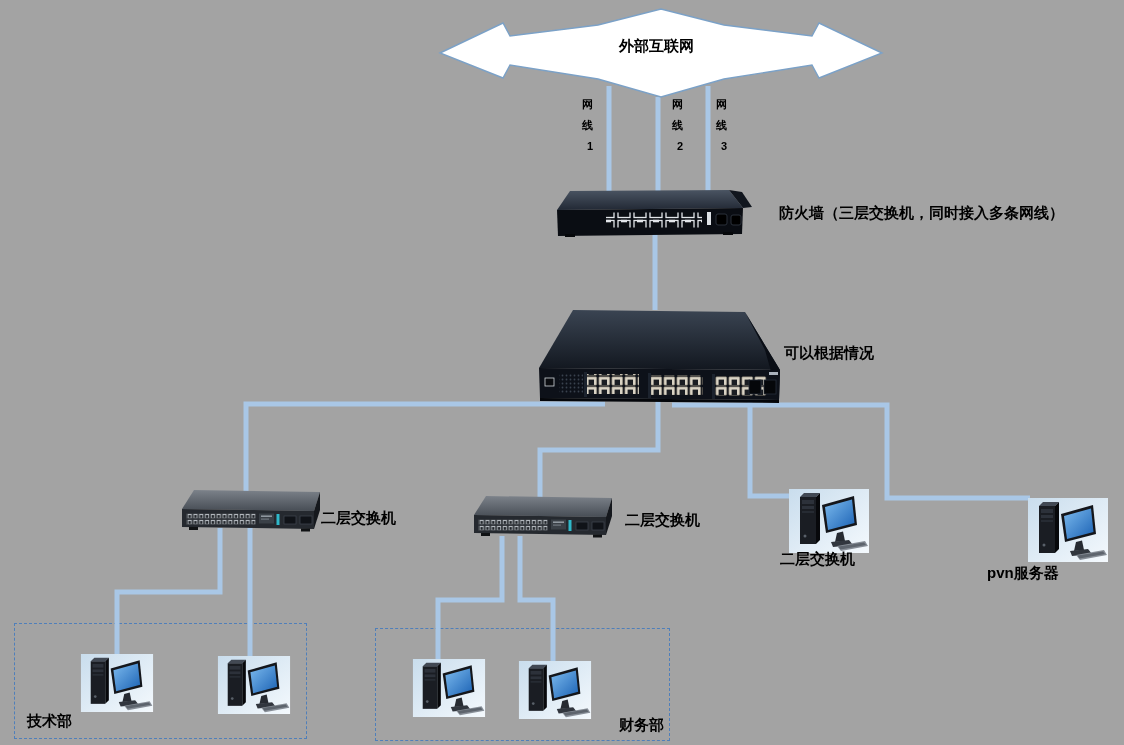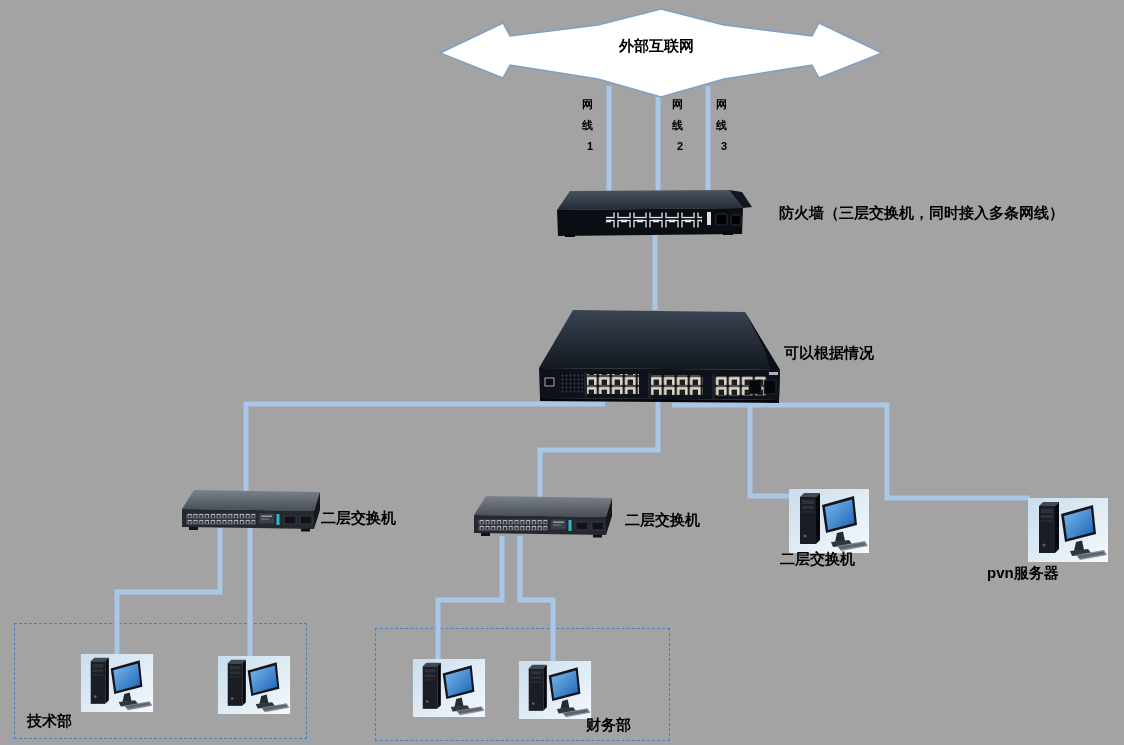--- a/index.html
+++ b/index.html
@@ -191,15 +191,15 @@
 
   <div class="lbl" style="left:784px;top:344px">可以根据情况</div>
 
   <div class="lbl" style="left:321px;top:509px">二层交换机</div>
   <div class="lbl" style="left:625px;top:511px">二层交换机</div>
 
   <div class="lbl" style="left:780px;top:550px">二层交换机</div>
   <div class="lbl" style="left:987px;top:564px">pvn服务器</div>
 
   <div class="lbl" style="left:27px;top:712px">技术部</div>
-  <div class="lbl" style="left:586px;top:716px">财务部</div>
+  <div class="lbl" style="left:619px;top:716px">财务部</div>
 
 </div>
 
 </body></html>

